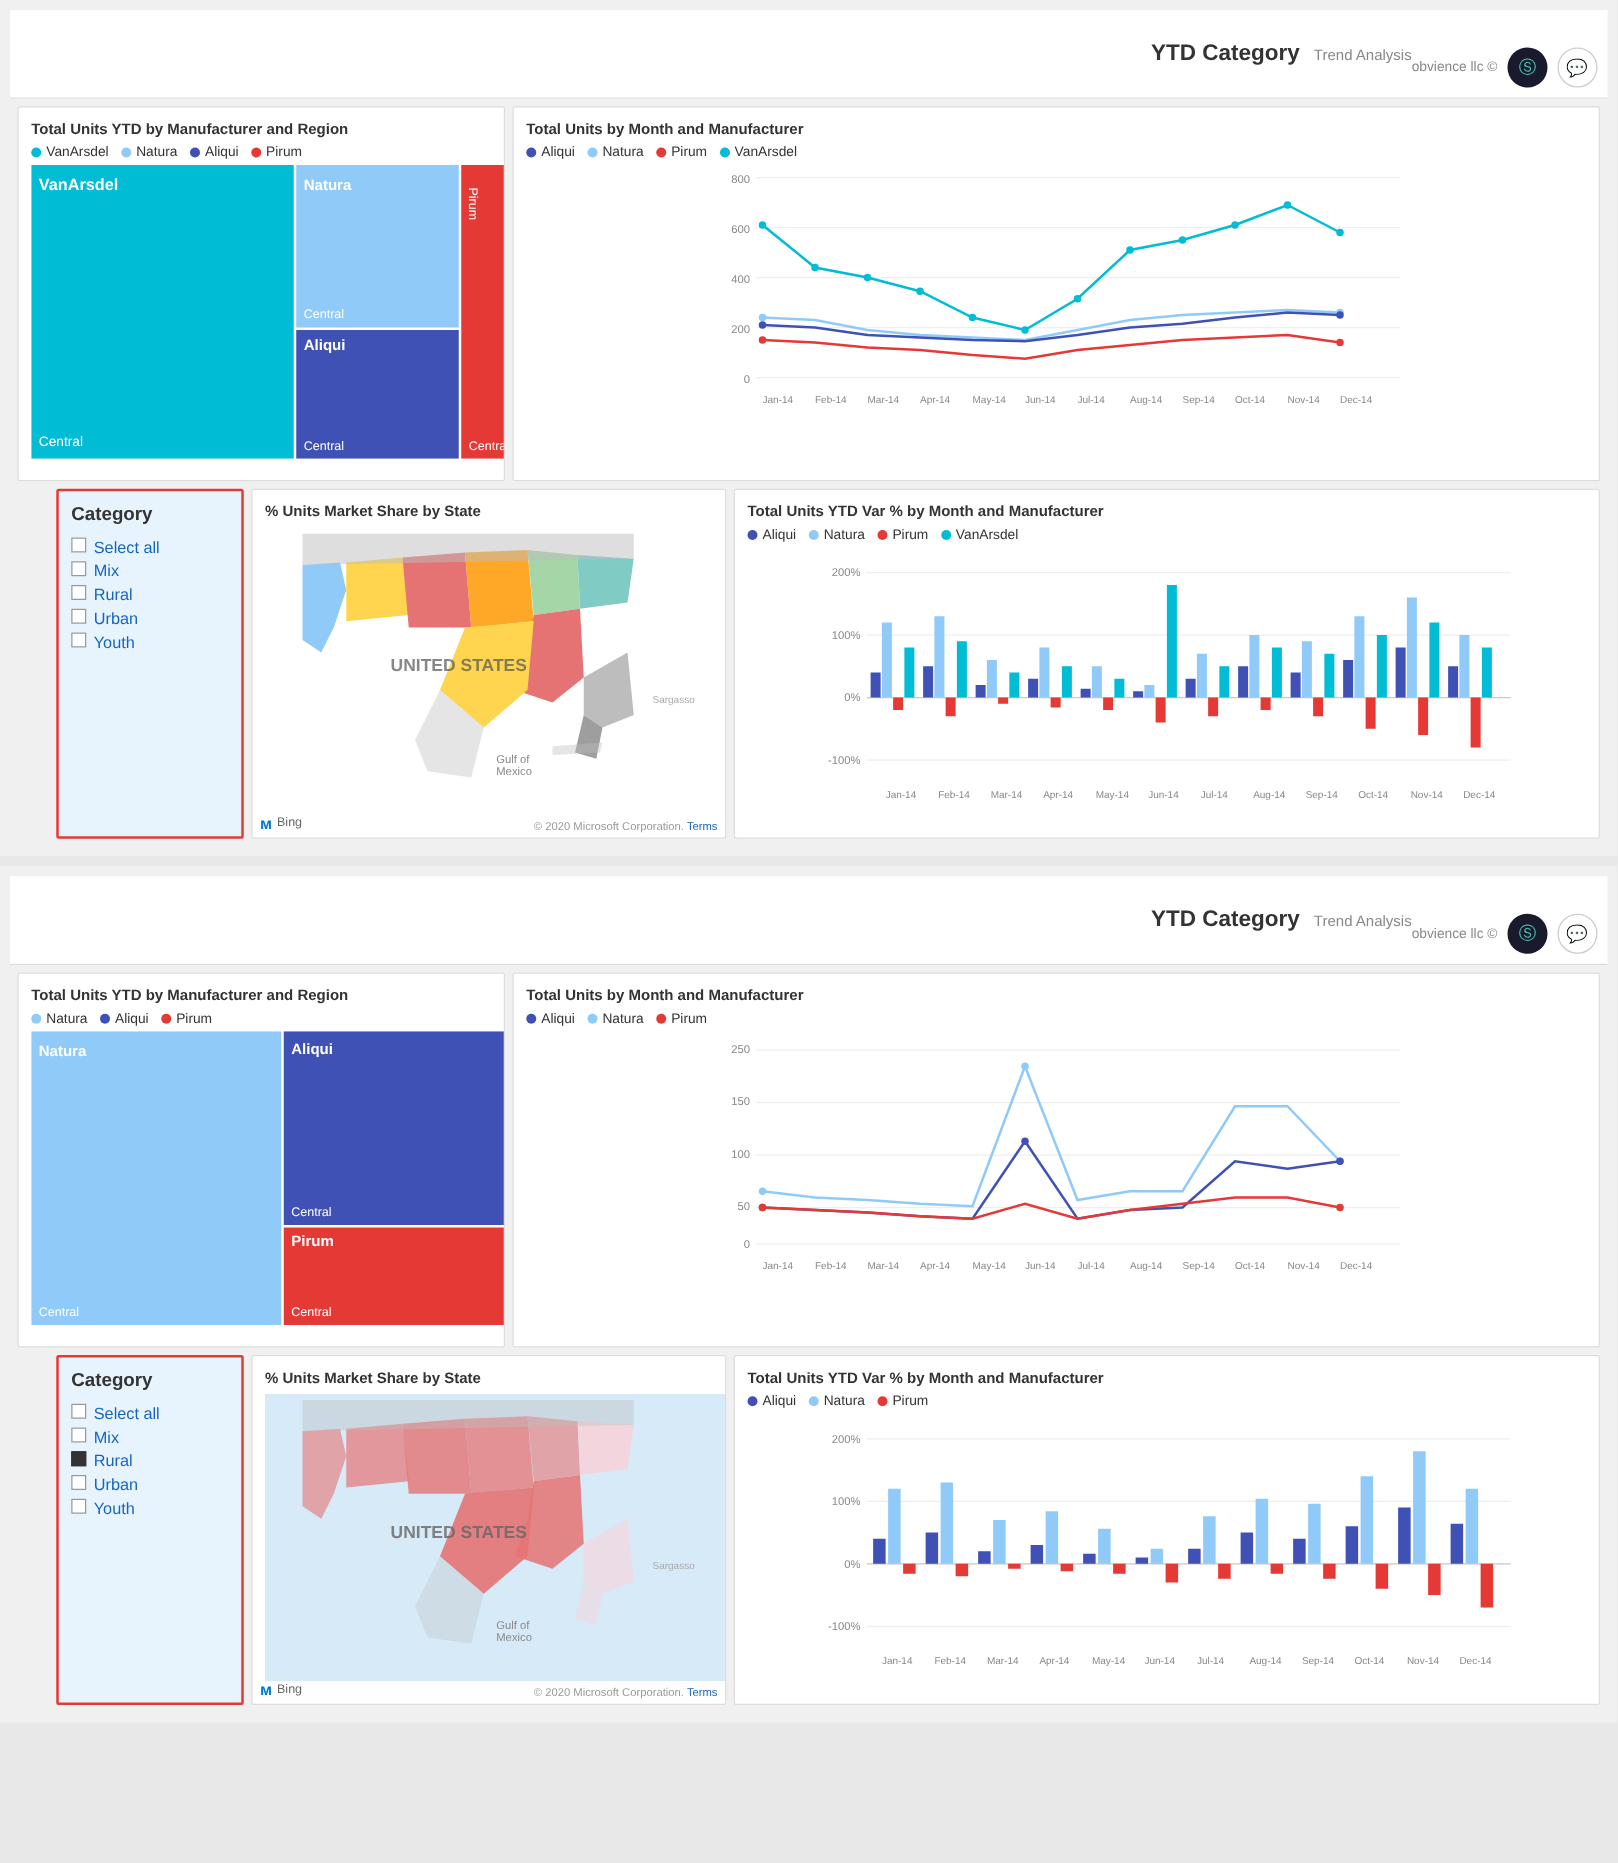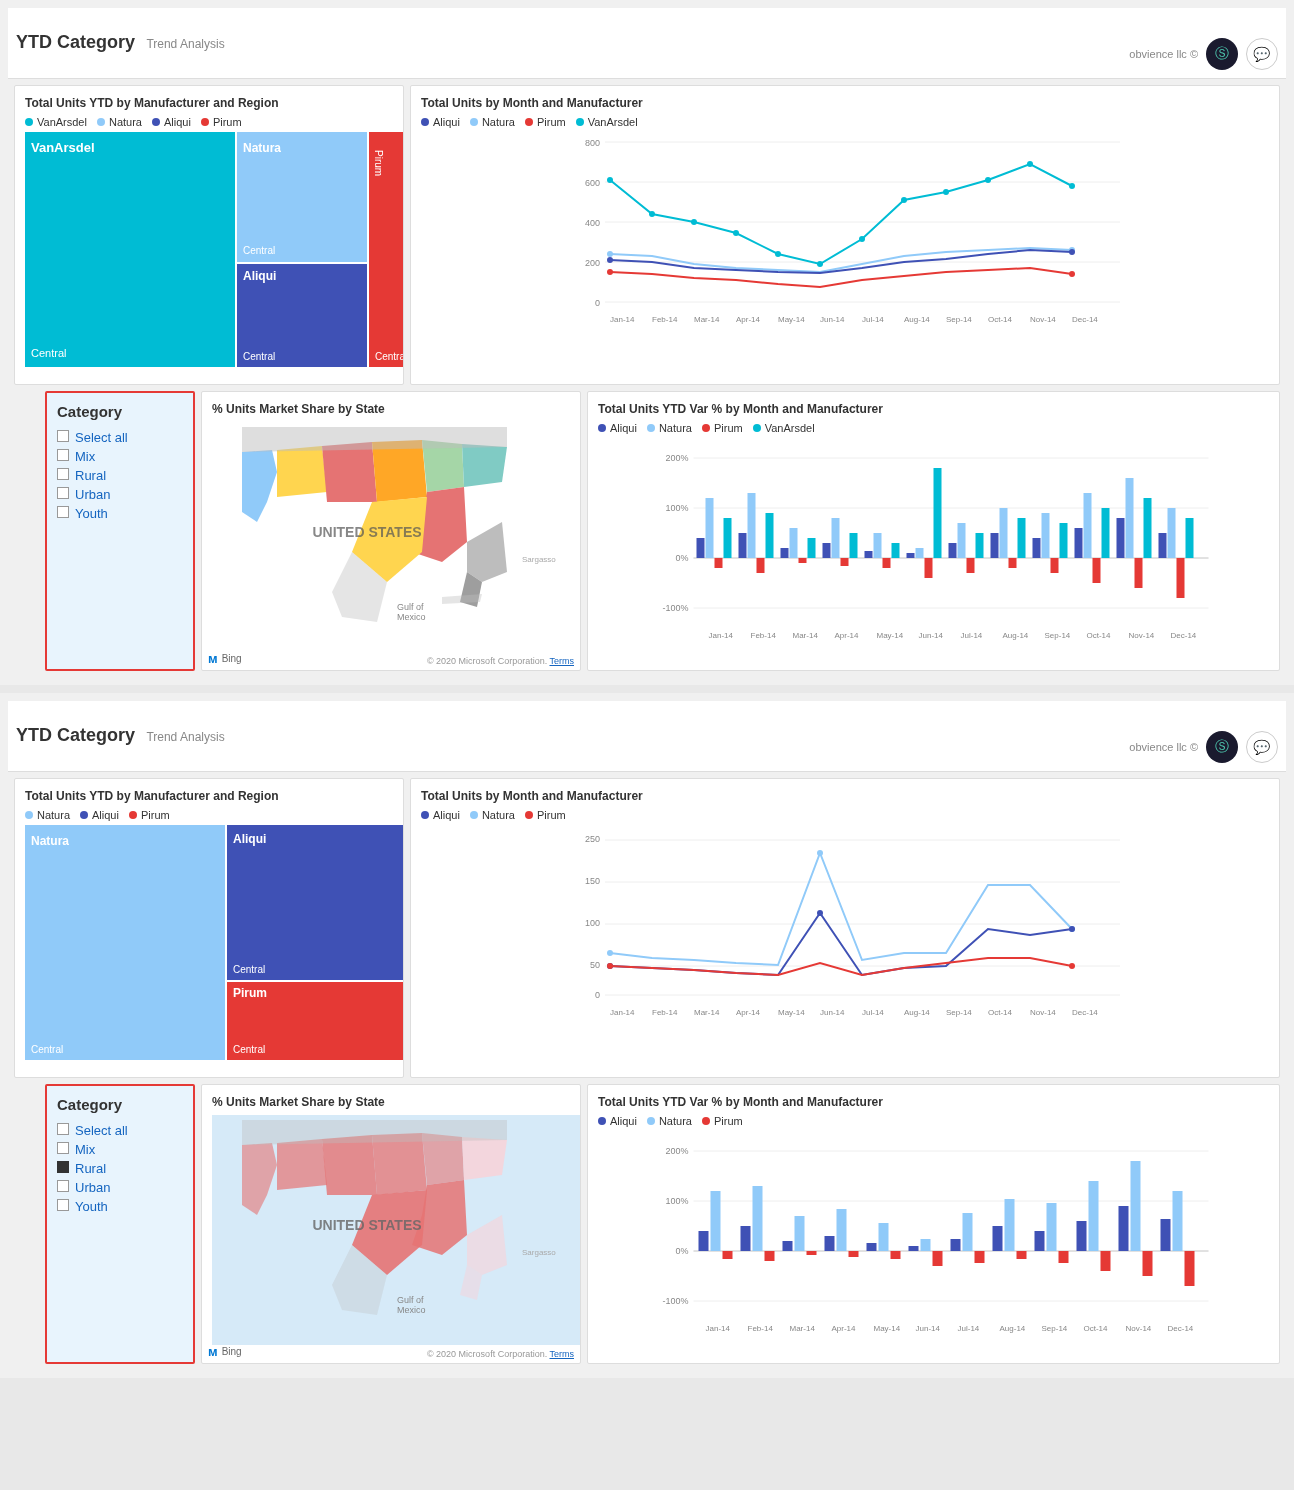--- a/index.html
+++ b/index.html
@@ -6,21 +6,21 @@
     body { background: #e8e8e8; font-family: 'Segoe UI', Arial, sans-serif; font-size: 12px; color: #333; width: 1294px; }
 
     .dashboard-page {
       background: #f0f0f0;
       padding: 8px;
       margin-bottom: 8px;
     }
 
     .page-header {
       display: flex;
-      justify-content: space-between;
+      justify-content: flex-end;
       align-items: center;
       padding: 6px 8px 8px 8px;
       background: #fff;
       border-bottom: 1px solid #ddd;
     }
 
     .page-title {
       font-size: 18px;
       font-weight: 700;
       color: #333;
@@ -207,21 +207,20 @@
     .copyright {
       position: absolute;
       bottom: 4px;
       right: 6px;
       font-size: 9px;
       color: #999;
     }
 
     .terms-link {
       color: #1565C0;
-      text-decoration: underline;
     }
   </style>
 </head>
 <body>
 
 <div class="dashboard-page">
 
   <div class="page-header">
     <div>
       <span class="page-title">YTD Category</span>

